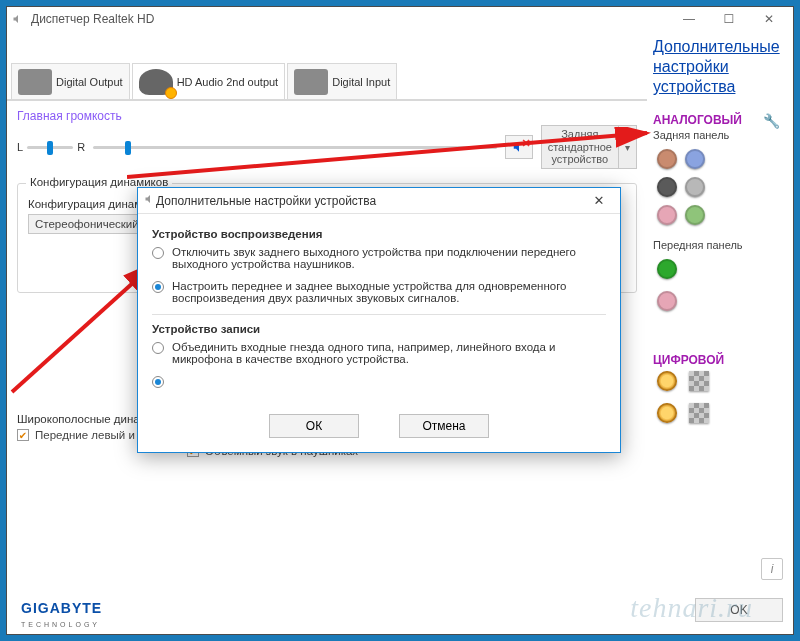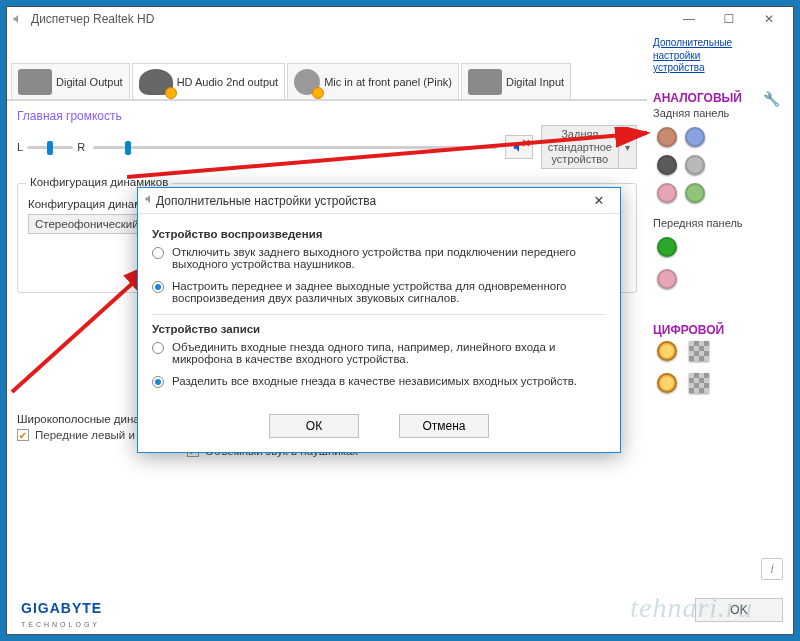--- a/index.html
+++ b/index.html
@@ -10,21 +10,21 @@
   .titlebar .spacer { flex: 1; }
   .winbtn { width: 40px; height: 24px; display: inline-flex; align-items: center; justify-content: center; color: #666; font-size: 12px; }
   .content { display: flex; }
   .leftcol { width: 640px; }
   .rightcol { width: 140px; padding: 6px 6px 0 6px; }
   .tabs { display: flex; gap: 2px; padding: 4px 4px 0 4px; border-bottom: 2px solid #d8d8d8; align-items: flex-end; }
   .tab { display: flex; align-items: center; gap: 4px; padding: 8px 6px; border: 1px solid #d8d8d8; border-bottom: none; background: #f7f7f7; font-size: 11px; color: #333; height: 36px; }
   .tab.active { background: #fff; margin-top: 28px; }
   .tab .ic { width: 34px; height: 26px; background: #8a8a8a; border-radius: 3px; position: relative; }
   .tab .badge { position: absolute; right: -4px; bottom: -4px; width: 12px; height: 12px; border-radius: 50%; background: #ffb300; border: 1px solid #e08000; }
-  .link { color: #0645ad; text-decoration: underline; font-size: 10px; line-height: 1.25; display: block; text-align: left; }
+  .link { color: #0645ad; text-decoration: underline; font-size: 16px; line-height: 1.25; display: block; text-align: left; }
   .mainarea { padding: 8px 10px; position: relative; }
   .volrow { display: flex; align-items: center; gap: 8px; }
   .vollabel { font-size: 12px; color: #8b5cf6; margin-bottom: 2px; }
   .balance { display: flex; align-items: center; gap: 4px; font-size: 11px; color: #333; }
   .track { position: relative; height: 3px; background: #cfcfcf; border-radius: 2px; }
   .thumb { position: absolute; top: -5px; width: 6px; height: 14px; background: #0a84d6; border-radius: 2px; }
   .slider-wide { flex: 1; }
   .mutebtn { width: 28px; height: 24px; border: 1px solid #c7c7c7; background: #f4f4f4; display: flex; align-items: center; justify-content: center; font-size: 13px; color: #0a5bd6; position: relative; }
   .mutebtn .x { position: absolute; color: #e33; font-weight: bold; font-size: 11px; right: 1px; top: 1px; }
   .defaultbtn { border: 1px solid #c7c7c7; background: #eee; font-size: 11px; color: #555; padding: 4px 6px; line-height: 1.15; height: 44px; display: flex; align-items: center; text-align: center; }
@@ -89,26 +89,20 @@
           <span class="ic"></span>
           <span>Digital Output</span>
         </div>
         <div class="tab active">
           <span class="ic" style="background:#666;border-radius:50% 50% 30% 30%;">
               <span class="badge"></span>
             </span>
           <span>HD Audio 2nd output</span>
         </div>
         <div class="tab">
-          <span class="ic" style="background:#999;border-radius:50%;width:26px;height:26px;">
-              <span class="badge"></span>
-            </span>
-          <span>Mic in at front panel (Pink)</span>
-        </div>
-        <div class="tab">
           <span class="ic"></span>
           <span>Digital Input</span>
         </div>
       </div>
 
       <div class="mainarea">
         <div class="vollabel">Главная громкость</div>
         <div class="volrow">
           <div class="balance">
             <span>L</span>
@@ -181,21 +175,21 @@
         <span class="jack" style="background:#b8b8b8"></span>
         <span class="jack" style="background:#e6a6b6"></span>
         <span class="jack" style="background:#8fc47a"></span>
       </div>
       <div class="subtitle" style="margin-top:10px">Передняя панель</div>
       <div>
         <span class="jack" style="background:#2da82d"></span><br>
         <span class="jack" style="background:#e6a6b6"></span>
       </div>
 
-      <div class="sectiontitle" style="margin-top:26px">ЦИФРОВОЙ</div>
+      <div class="sectiontitle" style="margin-top:34px">ЦИФРОВОЙ</div>
       <div>
         <span class="jack" style="background:radial-gradient(circle,#ffd56b 40%,#cc7a00 70%)"></span>
         <span class="sqjack checker"></span><br>
         <span class="jack" style="background:radial-gradient(circle,#ffd56b 40%,#cc7a00 70%)"></span>
         <span class="sqjack checker"></span>
       </div>
     </div>
   </div>
 
   <div class="brand">GIGABYTE</div>
@@ -242,21 +236,20 @@
         <span>Настроить переднее и заднее выходные устройства для одновременного воспроизведения двух различных звуковых сигналов.</span>
       </label>
       <div class="hr"></div>
       <div class="dlgsection">Устройство записи</div>
       <label class="radio">
         <span class="rdot"></span>
         <span>Объединить входные гнезда одного типа, например, линейного входа и микрофона в качестве входного устройства.</span>
       </label>
       <label class="radio">
         <span class="rdot sel"></span>
-        <span>Разделить все входные гнезда в качестве независимых входных устройств.</span>
       </label>
     </div>
     <div class="dlgbtns">
       <div class="dlgbtn">ОК</div>
       <div class="dlgbtn">Отмена</div>
     </div>
   </div>
 
   <div class="watermark">tehnari.ru</div>
 </div>

